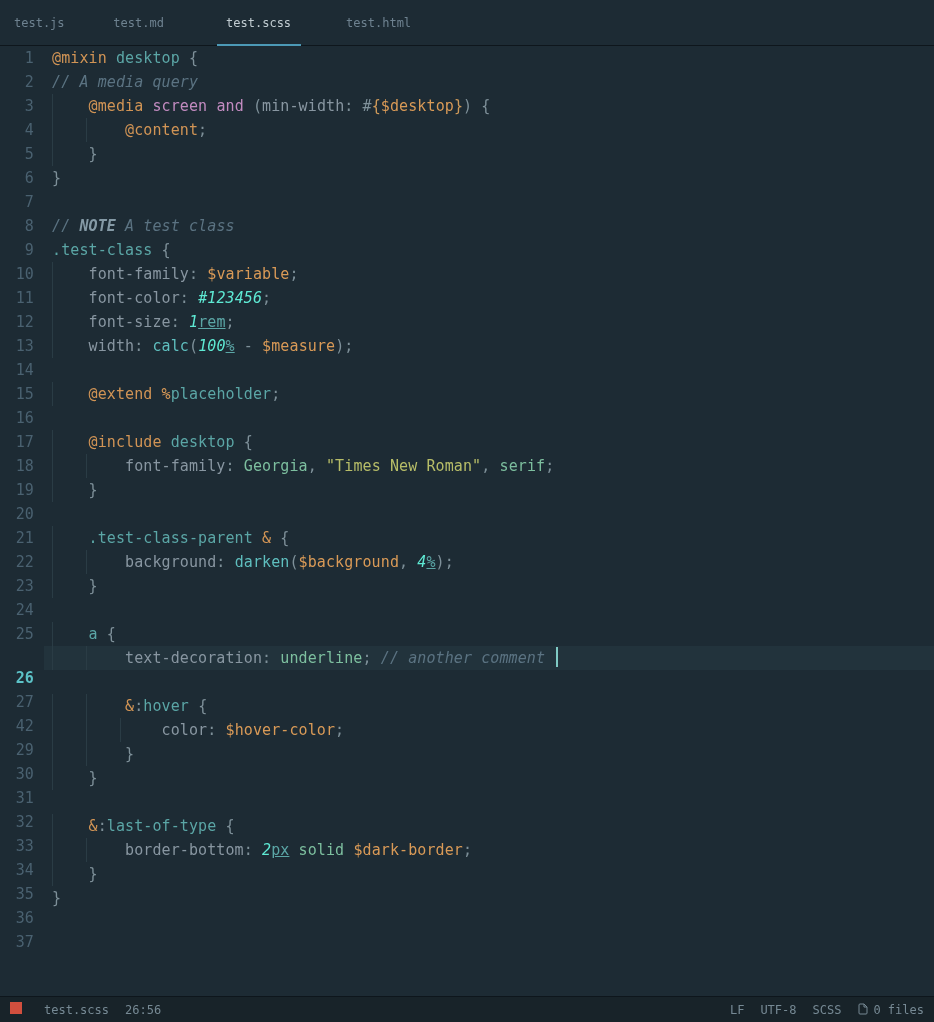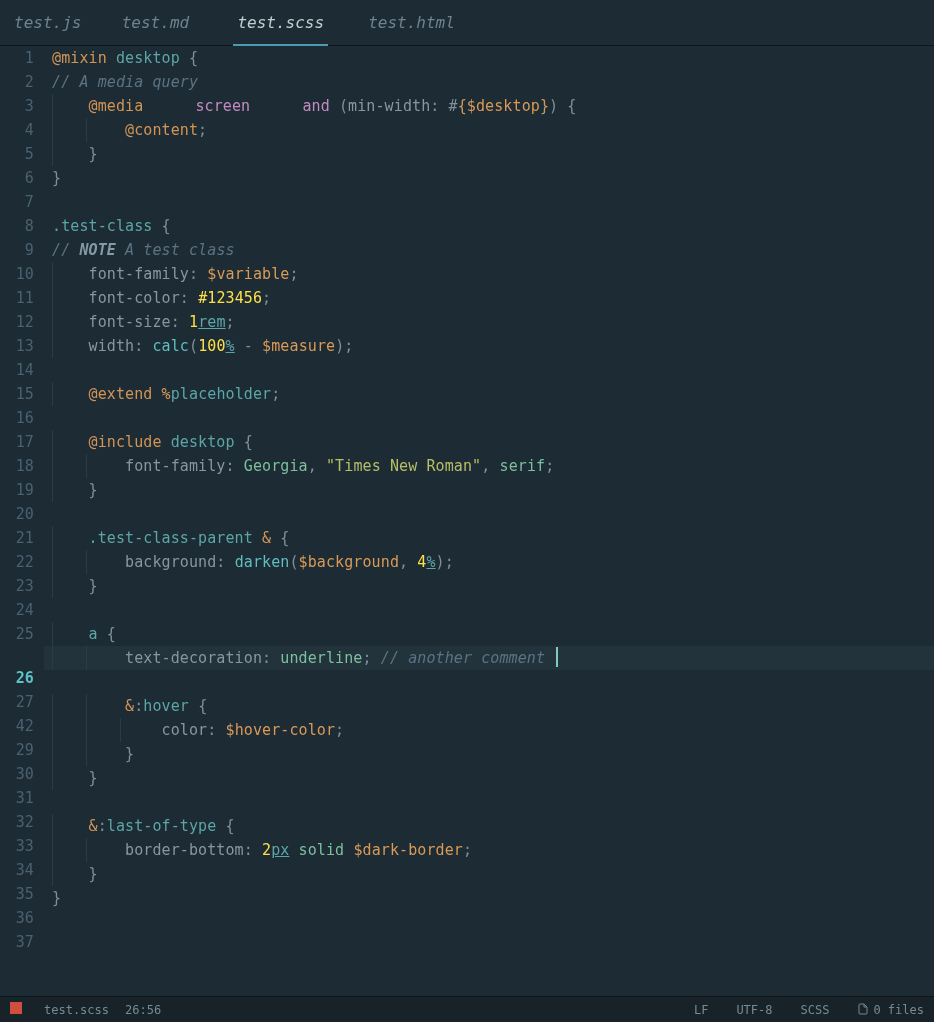--- a/index.html
+++ b/index.html
@@ -11,23 +11,22 @@
   }
 
   
   .tabs {
     height: 46px; display: flex; align-items: stretch;
     background: #1d2b34; border-bottom: 1px solid #0e161c;
   }
   .tab {
     padding: 0 22px; display: flex; align-items: center; justify-content: center;
     min-width: 120px;
-    color: #6e8290; font-size: 16px; cursor: pointer;
+    color: #6e8290; font-size: 12px; cursor: pointer;
     position: relative;
-    font-style: italic;
   }
   .tab.small { min-width: 60px; padding: 0 14px; }
   .tab.active { color: #c2cdd2; }
   .tab.active::after {
     content: ""; position: absolute; bottom: -1px; left: 18px; right: 18px;
     height: 2px; background: #4c99b6;
   }
   .tab .gear { margin-right: 8px; display: inline-block; }
   .spacer { flex: 1; }
 
@@ -49,33 +48,33 @@
   .guide { position: absolute; top:0; bottom:0; width:1px; background:#2a3c45; }
   .cursor { display:inline-block; width:2px; height:20px; background:#7fcac4; vertical-align:-4px; margin-left:2px;}
 
   
   .status {
     height: 26px; display: flex; align-items: center;
     background: #182329; color: #768994; font-size: 12px;
     padding: 0 10px; border-top: 1px solid #0e161c;
     gap: 16px;
   }
-  .status .right { margin-left: auto; display:flex; gap:28px; align-items:center;}
+  .status .right { margin-left: auto; display:flex; gap:16px; align-items:center;}
   .logo-sq { width:12px; height:12px; background:#d14f3e; display:inline-block; margin-right:6px;}
 
   
   .c-comment { color:#5b7382; font-style: italic; }
   .c-dir     { color:#d19455; } 
-  .c-kw      { color:#c28bc0;margin-left:43px; } 
+  .c-kw      { color:#c28bc0; } 
   .c-name    { color:#5ba6a6; } 
   .c-punct   { color:#7e9099; }
   .c-brace   { color:#7e9099; }
   .c-prop    { color:#8896a1; }
   .c-var     { color:#d99a57; } 
-  .c-num     { color:#fde047; } 
+  .c-num     { color:#5eead4;font-style:italic; } 
   .c-unit    { color:#5ba6a6;text-decoration:underline; }
   .c-func    { color:#5fbfbf; } 
   .c-str     { color:#b7bd68; } 
   .c-val     { color:#7dbf9f; } 
   .c-op      { color:#7e9099; }
   .c-sel     { color:#5ba6a6; }
   .c-pct     { color:#d99a57; }
   .c-bracepair{ color:#cf9a59; }
   .c-note    { color:#859aa6; font-style: italic; font-weight:600;}
   .c-amp     { color:#d19455; }
@@ -141,22 +140,22 @@
       <div class="gl">37</div>
     </div>
   <div class="code" id="code">
       <div class="line"><span></span><span class="c-dir">@mixin</span><span> </span><span class="c-name">desktop</span><span> </span><span class="c-brace">{</span></div>
       <div class="line"><span></span><span class="c-comment">// A media query</span></div>
       <div class="line"><span class="guide" style="left: 8px;"></span><span>    </span><span class="c-dir">@media</span><span> </span><span class="c-kw">screen</span><span> </span><span class="c-kw">and</span><span> </span><span class="c-brace">(</span><span class="c-prop">min-width</span><span class="c-punct">:</span><span> </span><span class="c-punct">#</span><span class="c-bracepair">{</span><span class="c-var">$desktop</span><span class="c-bracepair">}</span><span class="c-brace">)</span><span> </span><span class="c-brace">{</span></div>
       <div class="line"><span class="guide" style="left: 8px;"></span><span class="guide" style="left: 42px;"></span><span>        </span><span class="c-dir">@content</span><span class="c-punct">;</span></div>
       <div class="line"><span class="guide" style="left: 8px;"></span><span>    </span><span class="c-brace">}</span></div>
       <div class="line"><span></span><span class="c-brace">}</span></div>
       <div class="line"><span></span></div>
+      <div class="line"><span></span><span class="c-comment">// </span><span class="c-note">NOTE</span><span class="c-comment"> A test class</span></div>
       <div class="line"><span></span><span class="c-sel">.test-class</span><span> </span><span class="c-brace">{</span></div>
-      <div class="line"><span></span><span class="c-comment">// </span><span class="c-note">NOTE</span><span class="c-comment"> A test class</span></div>
       <div class="line"><span class="guide" style="left: 8px;"></span><span>    </span><span class="c-prop">font-family</span><span class="c-punct">:</span><span> </span><span class="c-var">$variable</span><span class="c-punct">;</span></div>
       <div class="line"><span class="guide" style="left: 8px;"></span><span>    </span><span class="c-prop">font-color</span><span class="c-punct">:</span><span> </span><span class="c-num">#123456</span><span class="c-punct">;</span></div>
       <div class="line"><span class="guide" style="left: 8px;"></span><span>    </span><span class="c-prop">font-size</span><span class="c-punct">:</span><span> </span><span class="c-num">1</span><span class="c-unit">rem</span><span class="c-punct">;</span></div>
       <div class="line"><span class="guide" style="left: 8px;"></span><span>    </span><span class="c-prop">width</span><span class="c-punct">:</span><span> </span><span class="c-func">calc</span><span class="c-brace">(</span><span class="c-num">100</span><span class="c-unit">%</span><span> </span><span class="c-op">-</span><span> </span><span class="c-var">$measure</span><span class="c-brace">)</span><span class="c-punct">;</span></div>
       <div class="line"><span></span></div>
       <div class="line"><span class="guide" style="left: 8px;"></span><span>    </span><span class="c-dir">@extend</span><span> </span><span class="c-pct">%</span><span class="c-name">placeholder</span><span class="c-punct">;</span></div>
       <div class="line"><span></span></div>
       <div class="line"><span class="guide" style="left: 8px;"></span><span>    </span><span class="c-dir">@include</span><span> </span><span class="c-name">desktop</span><span> </span><span class="c-brace">{</span></div>
       <div class="line"><span class="guide" style="left: 8px;"></span><span class="guide" style="left: 42px;"></span><span>        </span><span class="c-prop">font-family</span><span class="c-punct">:</span><span> </span><span class="c-val">Georgia</span><span class="c-punct">,</span><span> </span><span class="c-str">"Times New Roman"</span><span class="c-punct">,</span><span> </span><span class="c-val">serif</span><span class="c-punct">;</span></div>
       <div class="line"><span class="guide" style="left: 8px;"></span><span>    </span><span class="c-brace">}</span></div>

